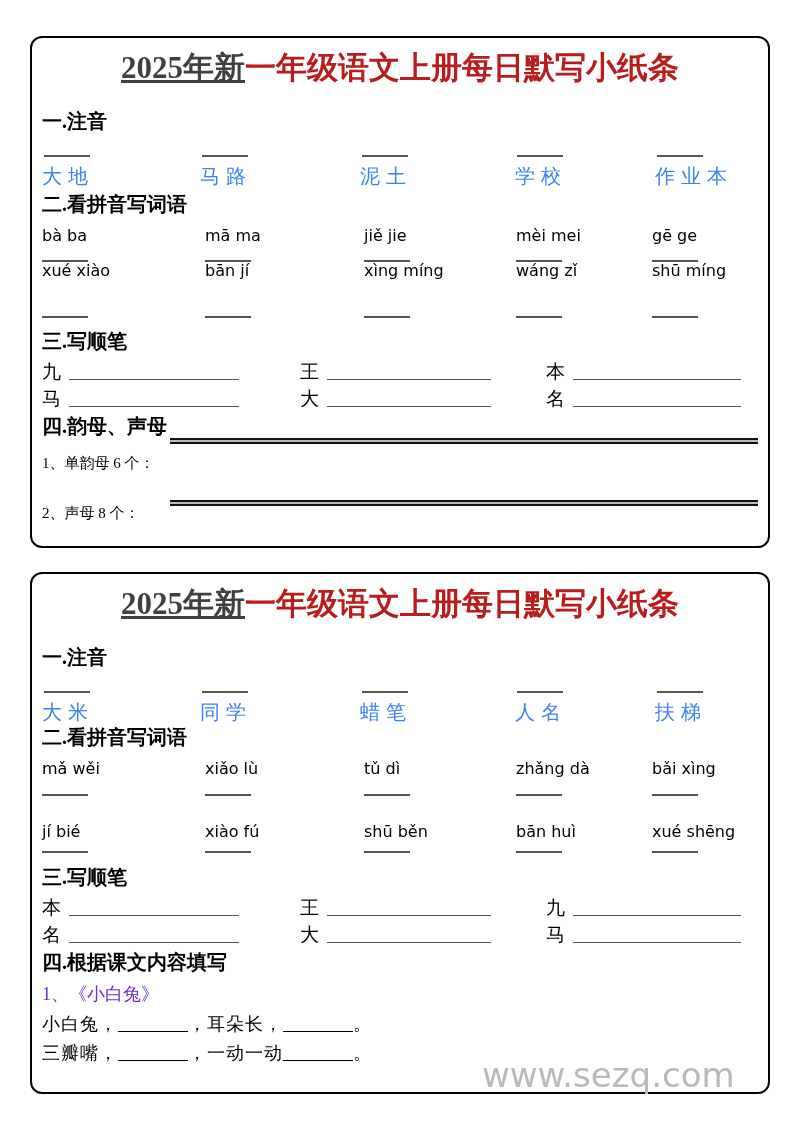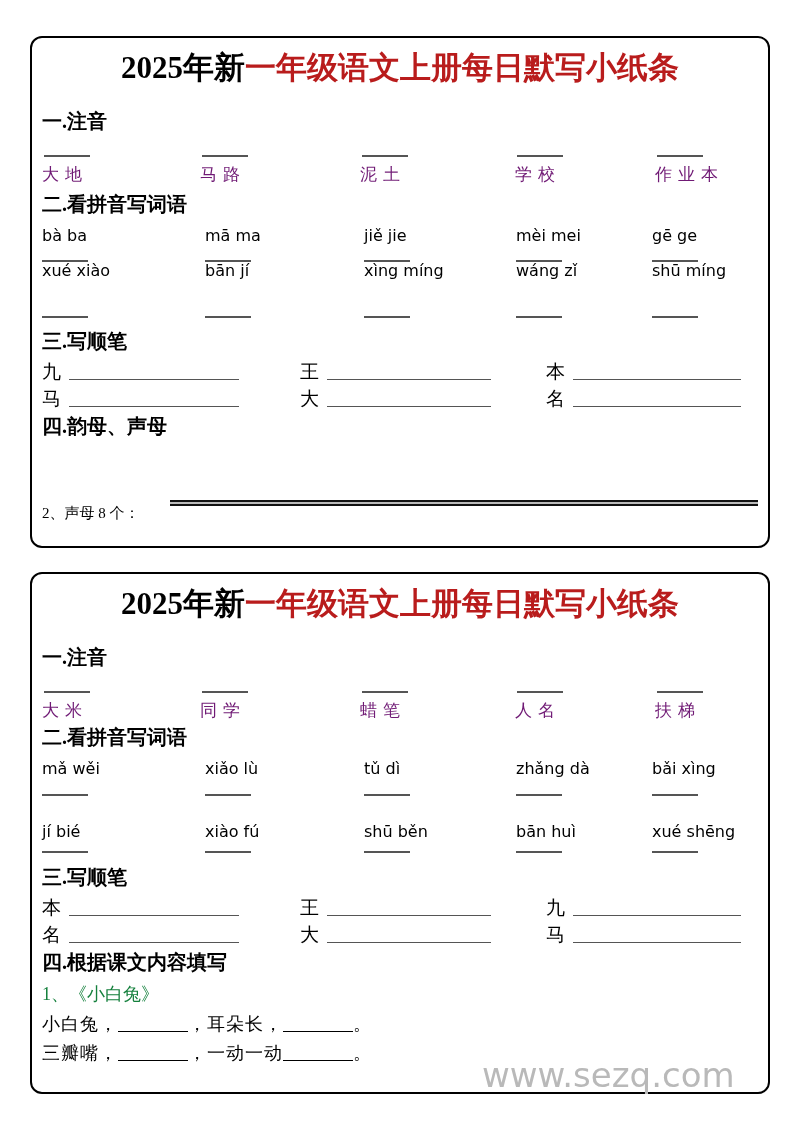--- a/index.html
+++ b/index.html
@@ -47,21 +47,21 @@
     text-align: center;
     font-size: 31px;
     font-weight: bold;
     letter-spacing: 0px;
     line-height: 1.0;
     padding-top: 14px;
     padding-bottom: 4px;
     white-space: nowrap;
     font-family: "Liberation Serif", "DejaVu Serif", serif;
   }
-  .title .red { color: #000000; }
+  .title .red { color: #404040; text-decoration: underline; }
   .title .black { color: #b91c1c; }
 
   
   .sec-head {
     font-size: 20px;
     font-weight: bold;
     color: #000;
     line-height: 1.1;
     white-space: nowrap;
     font-family: "Liberation Serif", "DejaVu Serif", serif;
@@ -83,25 +83,25 @@
     align-items: flex-start;
   }
   .zhuyin-cell .blank {
     width: 46px;
     border-bottom: 2px solid #555;
     height: 0px;
     margin-bottom: 6px;
     margin-left: 2px;
   }
   .zhuyin-cell .word {
-    font-size: 17px;
+    font-size: 20px;
     letter-spacing: 6px;
     white-space: nowrap;
     font-family: "Liberation Serif", "DejaVu Serif", serif;
-    color: #701a75;
+    color: #3b82f6;
   }
 
   
   .pinyin-row {
     display: flex;
     align-items: flex-end;
   }
   .pinyin-cell {
     font-size: 16px;
     white-space: nowrap;
@@ -147,21 +147,21 @@
     font-family: "Liberation Serif", "DejaVu Serif", serif;
     width: 128px;
     flex: 0 0 128px;
   }
   .gl.dark { border-bottom: 2px solid #111; }
   .gl.light { border-bottom: 1.5px solid #bbb; }
 
   
   .fill-title {
     font-size: 18px;
-    color: #15803d;
+    color: #6d28d9;
     white-space: nowrap;
     font-family: "Liberation Serif", "DejaVu Serif", serif;
   }
   .fill-line {
     font-size: 18px;
     color: #000;
     white-space: nowrap;
     letter-spacing: 1px;
     font-family: "Liberation Serif", "DejaVu Serif", serif;
   }
@@ -303,20 +303,29 @@
         <div class="stroke-cell">
           <span class="ch">名</span>
           <span class="rule" style="width:168px;"></span>
         </div>
       </div>
 
       <div class="sec-head-row abs" style="left:10px; top:377px; width:716px;">
         <span class="sec-head">四.韵母、声母</span>
       </div>
 
+      <div class="abs" style="left:10px; top:400px; width:716px; height:48px;">
+        <div class="guide-label abs" style="left:0px; top:16px;">1、单韵母 6 个：</div>
+        <div class="abs" style="left:128px; top:0px; right:0px; height:48px;">
+          <div class="gl dark" style="top:0px;"></div>
+          <div class="gl light" style="top:15px;"></div>
+          <div class="gl light" style="top:29px;"></div>
+          <div class="gl dark" style="top:44px;"></div>
+        </div>
+      </div>
 
       <div class="abs" style="left:10px; top:462px; width:716px; height:48px;">
         <div class="guide-label abs" style="left:0px; top:4px;">2、声母 8 个：</div>
         <div class="abs" style="left:128px; top:0px; right:0px; height:48px;">
           <div class="gl dark" style="top:0px;"></div>
           <div class="gl light" style="top:15px;"></div>
           <div class="gl light" style="top:29px;"></div>
           <div class="gl dark" style="top:44px;"></div>
         </div>
       </div>

